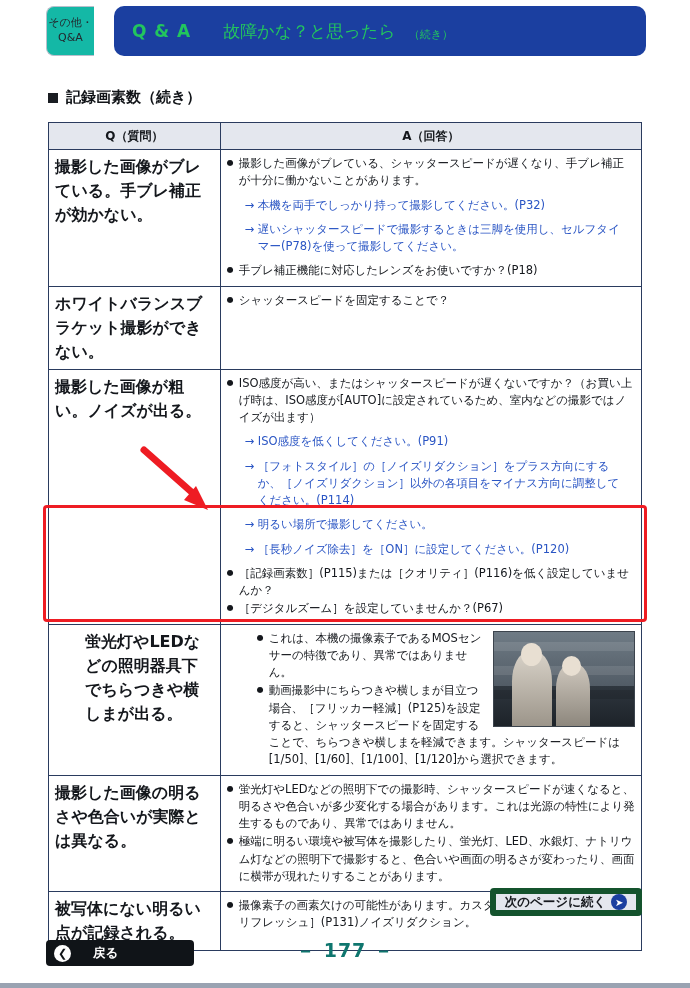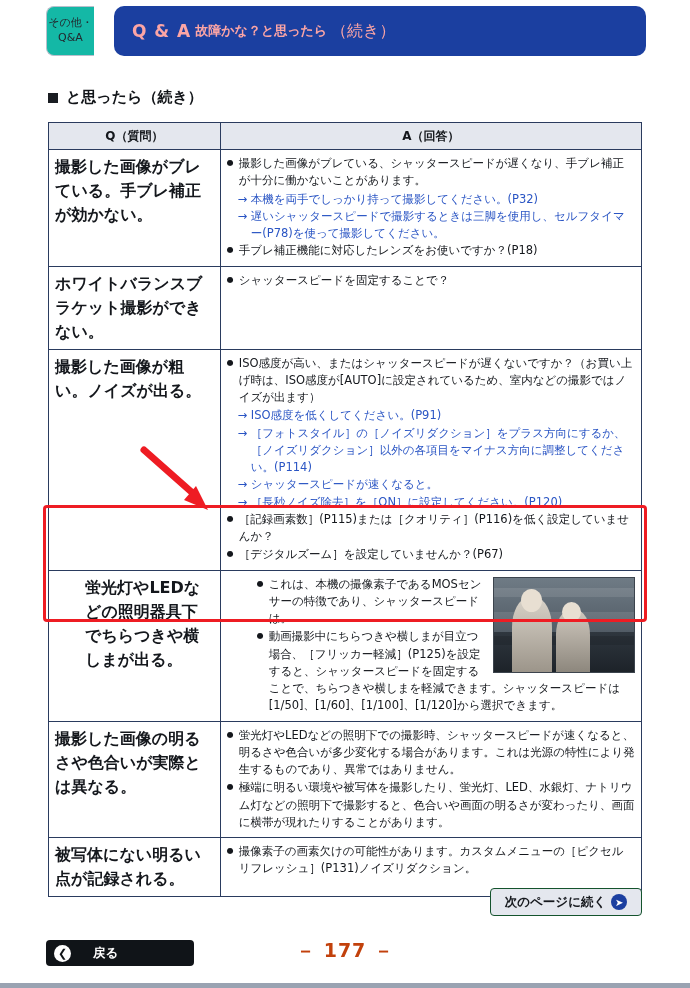--- a/index.html
+++ b/index.html
@@ -39,36 +39,36 @@
     line-height: 1.35;
   }
   .header-bar {
     position: absolute;
     left: 68px; top: 0;
     width: 532px; height: 50px;
     background: #1b3fa0;
     border-radius: 10px 10px 10px 10px;
     display: flex;
     align-items: center;
-    color: #fca5a5;
+    color: #22c55e;
   }
   .header-bar .h-qa {
     font-size: 17px;
     font-weight: bold;
     margin-left: 18px;
     letter-spacing: 1px;
   }
   .header-bar .h-title {
-    font-size: 13px;
-    font-weight: bold;
-    margin-left: 4px;
+    font-size: 17px;
+    font-weight: normal;
+    margin-left: 32px;
   }
   .header-bar .h-sub {
-    font-size: 16px;
-    margin-left: 4px;
+    font-size: 11px;
+    margin-left: 13px;
     font-weight: normal;
     align-self: flex-end;
     margin-bottom: 14px;
   }
 
   
   .section-title {
     position: absolute;
     left: 48px; top: 88px;
     font-size: 15px;
@@ -123,21 +123,21 @@
   .a-cell li.bullet::before {
     content: "\25CF";
     position: absolute;
     left: 0; top: 0;
     font-size: 8px;
     line-height: 1.9;
   }
   .a-cell li.arrow {
     position: relative;
     padding-left: 24px;
-    margin: 0;
+    margin: 7px;
   }
   .a-cell li.arrow::before {
     content: "\2192";
     position: absolute;
     left: 11px; top: 0;
   }
   .blue { color: #2a55c4; }
 
   
   .flicker-row td { position: relative; padding-left: 36px; }
@@ -205,21 +205,21 @@
     left: 138px; top: 444px;
     width: 80px; height: 70px;
   }
 
   
   .next-btn {
     position: absolute;
     right: 48px; top: 888px;
     width: 152px; height: 28px;
     background: #e4e7ee;
-    border: 1px solid #14532d;
+    border: 6px solid #14532d;
     border-radius: 4px;
     display: flex;
     align-items: center;
     justify-content: center;
     font-size: 12.5px;
     color: #15181d;
     font-weight: bold;
   }
   .next-btn .circ {
     margin-left: 5px;
@@ -254,21 +254,21 @@
     align-items: center;
     justify-content: center;
     margin: 0 22px 0 8px;
   }
   .page-num {
     position: absolute;
     left: 0; right: 0; top: 938px;
     text-align: center;
     font-size: 19px;
     font-weight: bold;
-    color: #c2410c;
+    color: #0f766e;
     letter-spacing: 1px;
   }
   .bottom-rule {
     position: absolute;
     left: 0; right: 0; bottom: 0;
     height: 5px;
     background: #9aa3b2;
   }
 </style>
 </head>
@@ -283,21 +283,21 @@
     </div>
     <div class="header-bar">
       <span class="h-qa">Q &amp; A</span>
       <span class="h-title">故障かな？と思ったら</span>
       <span class="h-sub">（続き）</span>
     </div>
   </div>
 
   <div class="section-title">
     <span class="sq"></span>
-    <span>と思ったら（続き）</span>
+    <span>記録画素数（続き）</span>
   </div>
 
   <table class="qa-table">
     <thead>
       <tr>
         <th class="col-q">Q（質問）</th>
         <th class="col-a">A（回答）</th>
       </tr>
     </thead>
     <tbody>
@@ -323,21 +323,21 @@
         </td>
       </tr>
 
       <tr>
         <td class="q-cell">撮影した画像が粗い。ノイズが出る。</td>
         <td class="a-cell">
           <ul>
             <li class="bullet">ISO感度が高い、またはシャッタースピードが遅くないですか？（お買い上げ時は、ISO感度が[AUTO]に設定されているため、室内などの撮影ではノイズが出ます）</li>
             <li class="arrow blue">ISO感度を低くしてください。(P91)</li>
             <li class="arrow blue">［フォトスタイル］の［ノイズリダクション］をプラス方向にするか、［ノイズリダクション］以外の各項目をマイナス方向に調整してください。(P114)</li>
-            <li class="arrow blue">シャッタースピードが速くなると。</li>
+            <li class="arrow blue">明るい場所で撮影してください。</li>
             <li class="arrow blue">［長秒ノイズ除去］を［ON］に設定してください。(P120)</li>
             <li class="bullet">［記録画素数］(P115)または［クオリティ］(P116)を低く設定していませんか？</li>
             <li class="bullet">［デジタルズーム］を設定していませんか？(P67)</li>
           </ul>
         </td>
       </tr>
 
       <tr class="flicker-row">
         <td class="q-cell">蛍光灯やLEDなどの照明器具下でちらつきや横しまが出る。</td>
         <td class="a-cell">
@@ -346,21 +346,21 @@
             <div class="bg-floor"></div>
             <div class="band b1"></div>
             <div class="band b2"></div>
             <div class="band b3"></div>
             <div class="person p-left"></div>
             <div class="person p-right"></div>
             <div class="head h-left"></div>
             <div class="head h-right"></div>
           </div>
           <ul>
-            <li class="bullet">これは、本機の撮像素子であるMOSセンサーの特徴であり、シャッタースピードは。</li>
+            <li class="bullet">これは、本機の撮像素子であるMOSセンサーの特徴であり、異常ではありません。</li>
             <li class="bullet">動画撮影中にちらつきや横しまが目立つ場合、［フリッカー軽減］(P125)を設定すると、シャッタースピードを固定することで、ちらつきや横しまを軽減できます。シャッタースピードは[1/50]、[1/60]、[1/100]、[1/120]から選択できます。</li>
           </ul>
         </td>
       </tr>
 
       <tr>
         <td class="q-cell">撮影した画像の明るさや色合いが実際とは異なる。</td>
         <td class="a-cell">
           <ul>
             <li class="bullet">蛍光灯やLEDなどの照明下での撮影時、シャッタースピードが速くなると、明るさや色合いが多少変化する場合があります。これは光源の特性により発生するものであり、異常ではありません。</li>

